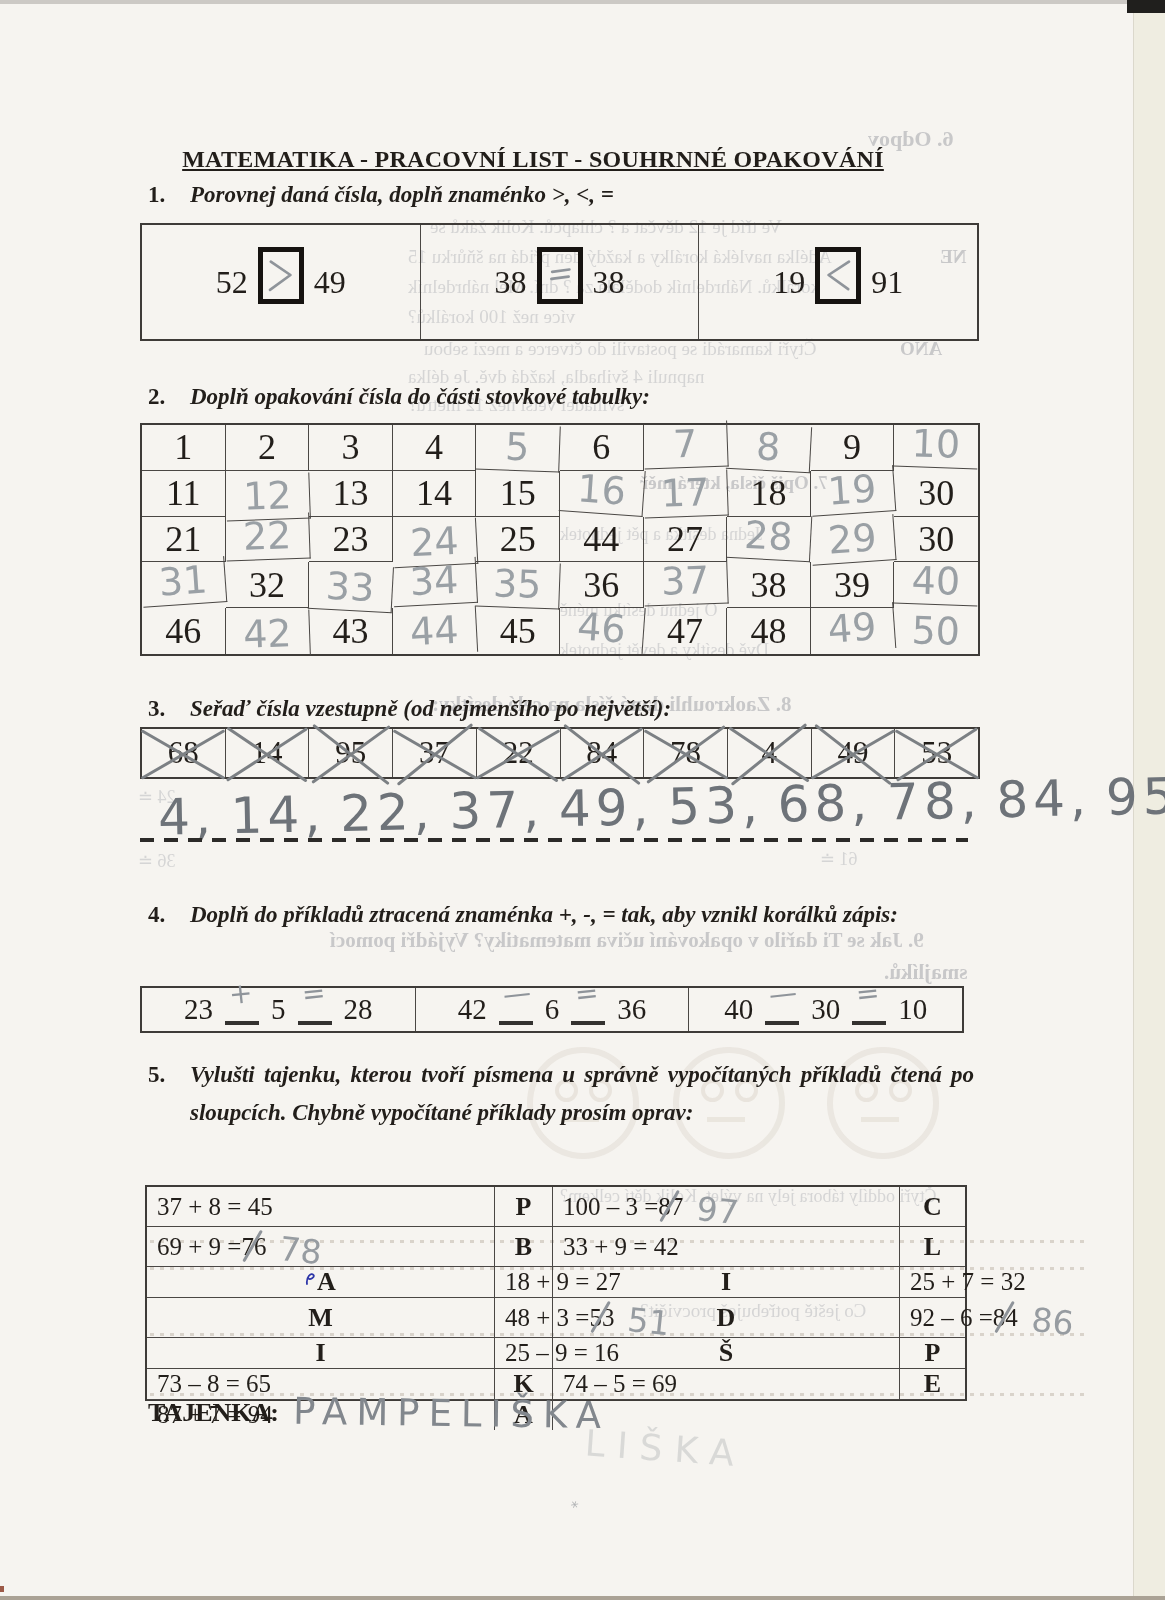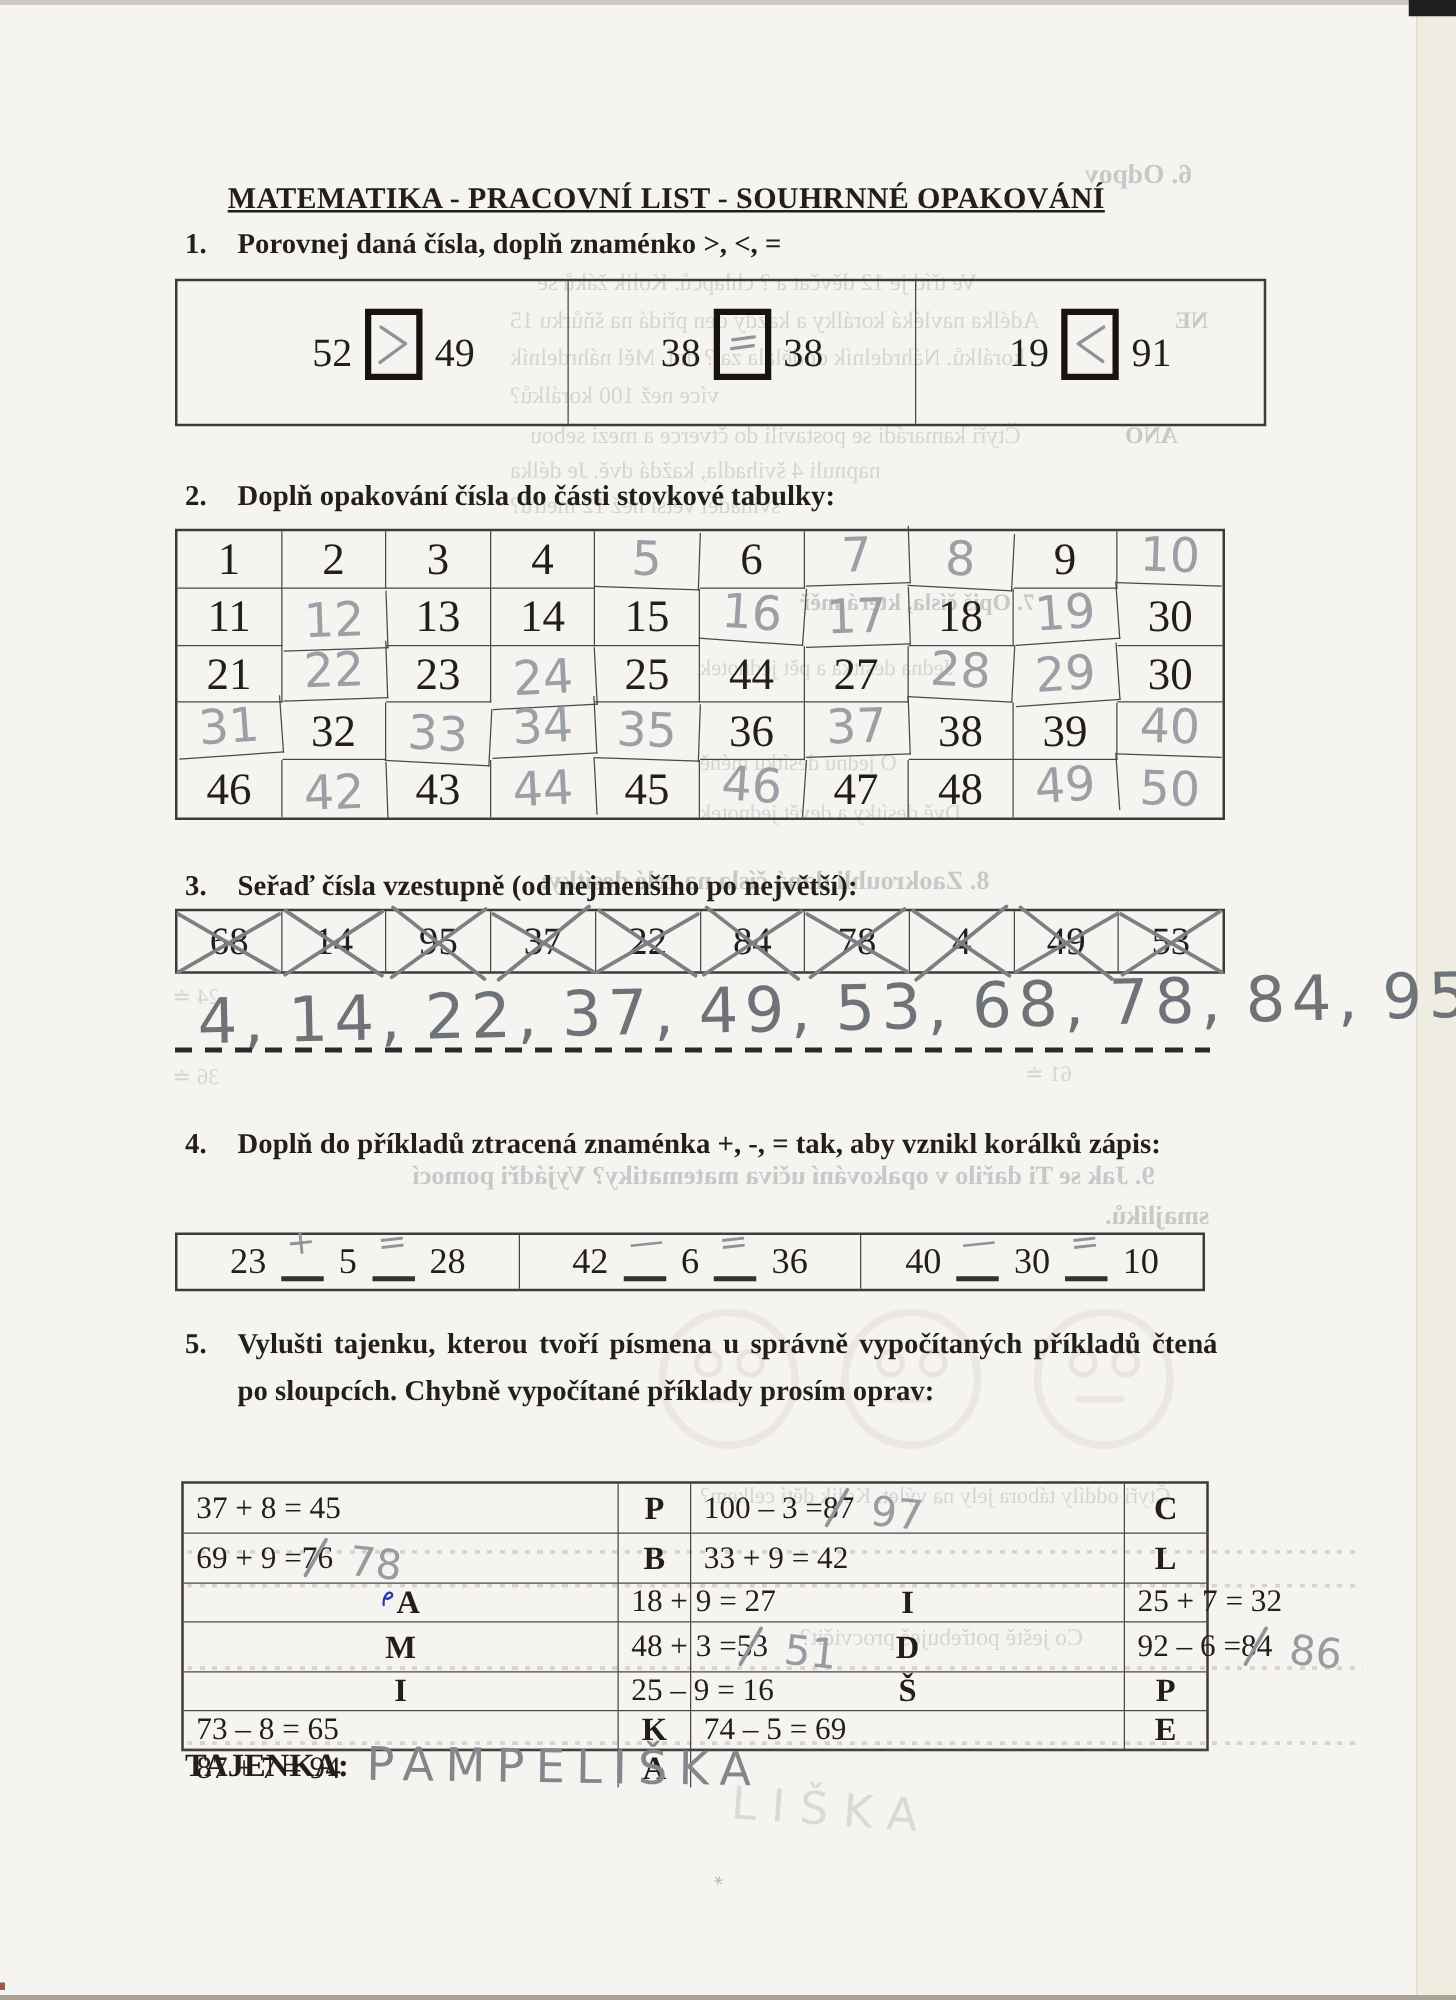--- a/index.html
+++ b/index.html
@@ -10,25 +10,25 @@
   .edge-corner{position:absolute;right:0;top:0;width:38px;height:13px;background:#201f1d;}
   .edge-right{position:absolute;left:1133px;top:4px;width:32px;height:1596px;background:#efede1;border-left:1px solid #dbd8cc;}
   .edge-bottom{position:absolute;left:0;bottom:0;width:1165px;height:4px;background:#aaa295;}
   .edge-dot{position:absolute;left:0;top:1586px;width:4px;height:6px;background:#9c5a48;}
 
   
   .title{position:absolute;left:533px;top:146px;transform:translateX(-50%);font-weight:bold;
          font-size:24px;letter-spacing:.3px;text-decoration:underline;white-space:nowrap;}
   .task-head{position:absolute;display:flex;font-weight:bold;font-size:23px;line-height:38px;}
   .task-head .tnum{width:42px;flex:none;}
-  .task-head .ttext{text-align:justify;}
+  .task-head .ttext{text-align:justify;font-style:italic;}
 
   
   .cmp-table{position:absolute;left:140px;top:223px;width:835px;height:114px;
-             border:2px solid #3e3b38;display:flex;padding-left:34px;}
+             border:2px solid #3e3b38;display:flex;}
   .cmp-cell{flex:1;display:flex;align-items:center;justify-content:center;border-right:1.5px solid #4a4744;}
   .cmp-cell:last-child{border-right:none;}
   .cmp-num{font-size:32px;}
   .cmp-box{width:46px;height:57px;border:5px solid #161310;margin:0 10px 14px 10px;box-sizing:border-box;
            display:flex;align-items:center;justify-content:center;}
   .cmp-box svg{width:34px;height:44px;overflow:visible;}
 
   
   .hgrid{position:absolute;left:140px;top:423px;width:836px;height:229px;border:2px solid #3e3b38;
          display:grid;grid-template-columns:repeat(10,1fr);grid-template-rows:repeat(5,1fr);}

